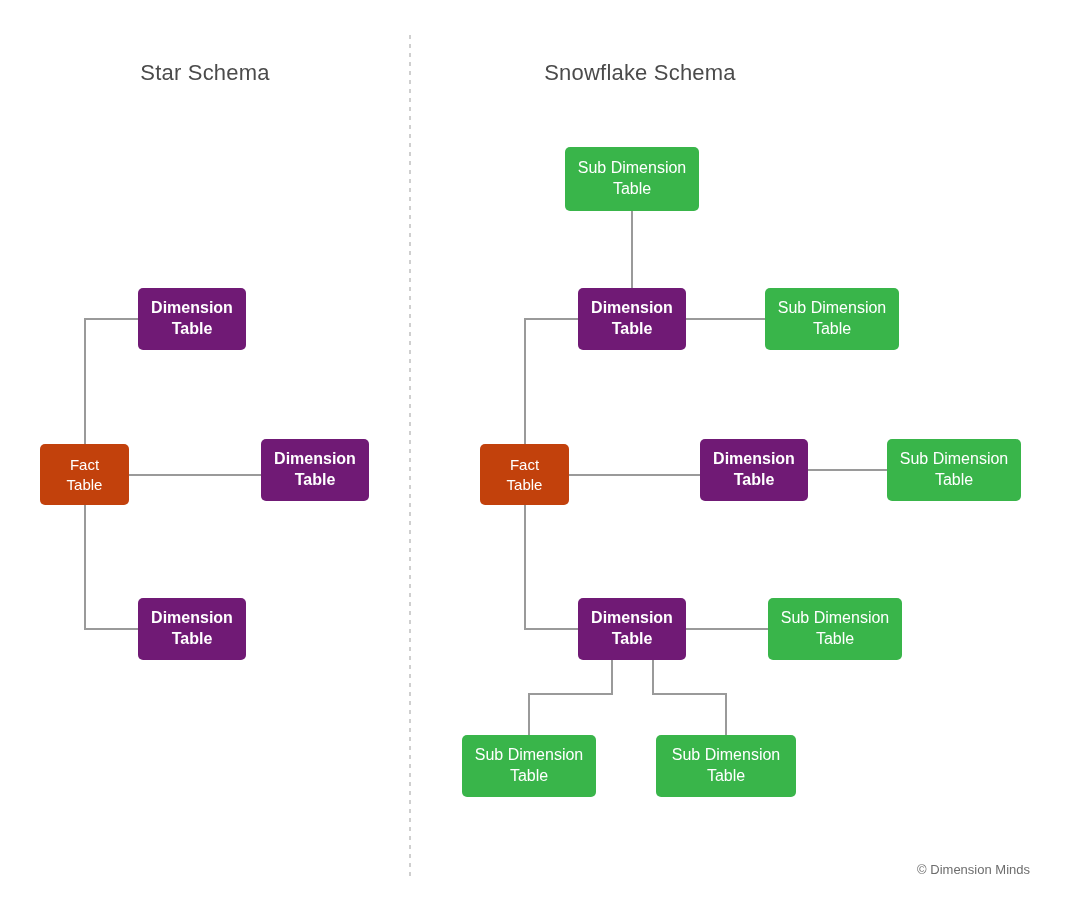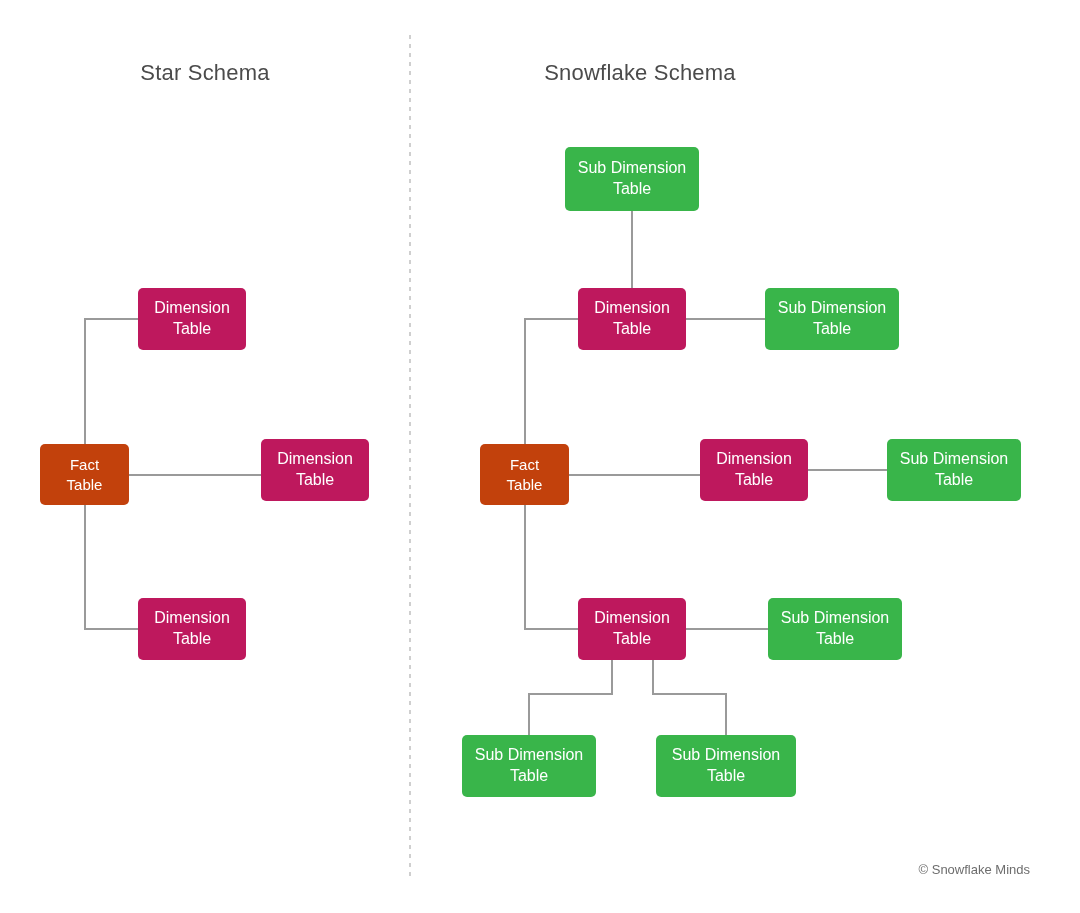--- a/index.html
+++ b/index.html
@@ -64,21 +64,21 @@
     align-items: center;
     justify-content: center;
     text-align: center;
     line-height: 1.3;
     font-size: 16px;
     font-weight: 400;
     padding: 2px 6px;
     z-index: 2;
   }
   .node.fact      { background: #c2410c; font-size: 15px; }
-  .node.dimension { background: #be185d; }
+  .node.dimension { background: #701a75; font-weight: bold; }
   .node.subdim    { background: #39b54a; }
   .node .label { display: block; white-space: pre-line; }
 
   
   #credit {
     position: absolute;
     right: 50px;
     top: 862px;
     font-size: 13px;
     color: #6d6d6d;
@@ -163,15 +163,15 @@
       <div class="node subdim" style="left: 462px; top: 735px; width: 134px; height: 62px;">
         <span class="label">Sub Dimension
 Table</span>
       </div>
       <div class="node subdim" style="left: 656px; top: 735px; width: 140px; height: 62px;">
         <span class="label">Sub Dimension
 Table</span>
       </div>
     </div>
 
-  <div id="credit">© Snowflake Minds</div>
+  <div id="credit">© Dimension Minds</div>
 
 </div>
 
 </body></html>

